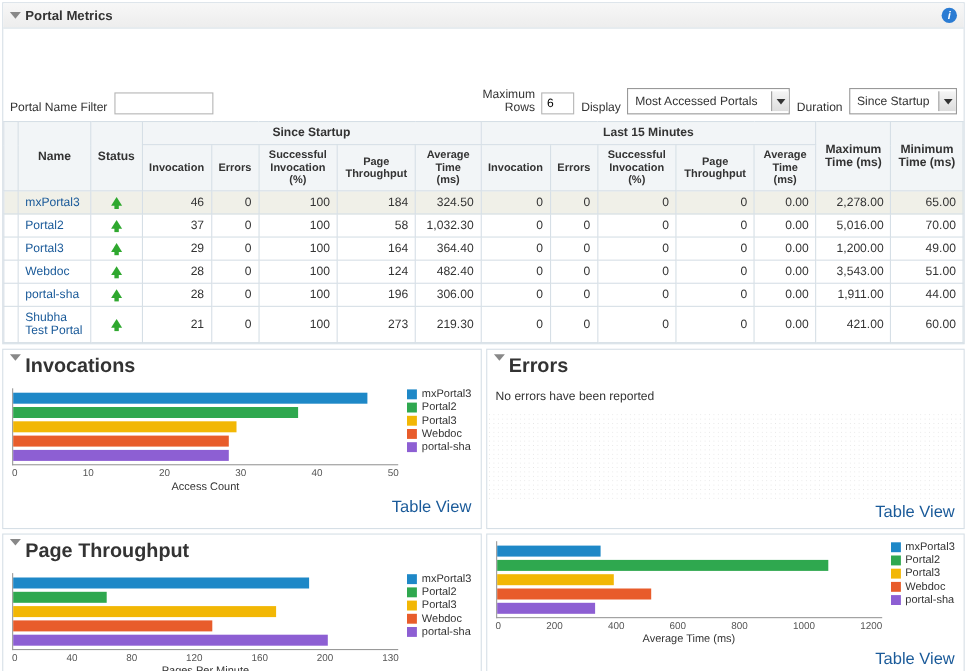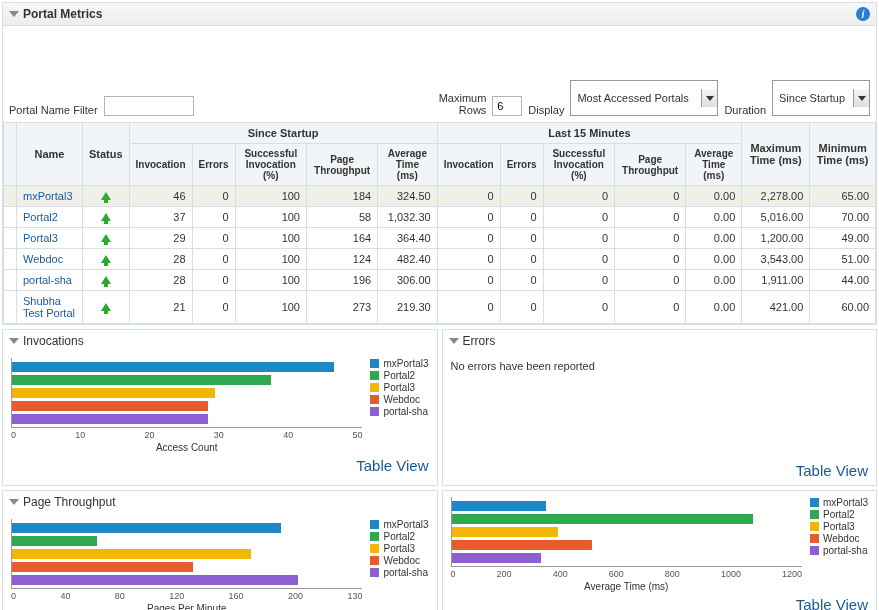--- a/index.html
+++ b/index.html
@@ -7,38 +7,38 @@
 .panel { border: 1px solid #d6dfe6; margin: 2px; }
 .panel-header { background: linear-gradient(#f7f7f7, #ededed); padding: 4px 6px; font-weight: bold; font-size: 12px; border-bottom: 1px solid #d6dfe6; display: flex; align-items: center; justify-content: space-between; }
 .panel-header .left { display: flex; align-items: center; gap: 4px; }
 .tri { width: 0; height: 0; border-left: 5px solid transparent; border-right: 5px solid transparent; border-top: 6px solid #888; display: inline-block; }
 .info-icon { width: 14px; height: 14px; border-radius: 50%; background: #2b7cd3; color: #fff; font-weight: bold; font-size: 10px; display: flex; align-items: center; justify-content: center; font-style: italic; }
 .filter-row { display: flex; align-items: flex-end; gap: 6px; padding: 6px; margin-top: 48px; }
 .filter-row label { font-size: 11px; }
 .filter-row input[type=text] { border: 1px solid #b5b5b5; height: 20px; padding: 2px 4px; font-size: 11px; }
 .filter-row .spacer { flex: 1; }
 .maxrows-label { text-align: right; line-height: 1.1; }
-.select-wrap { display: flex; align-items: center; border: 1px solid #999; height: 36px; background: #fff; }
+.select-wrap { display: flex; align-items: center; border: 1px solid #999; height: 24px; background: #fff; }
 .select-wrap .sel-text { padding: 2px 6px; font-size: 11px; min-width: 130px; }
 .select-wrap .sel-btn { width: 16px; height: 18px; background: linear-gradient(#f5f5f5,#ddd); border-left: 1px solid #999; display: flex; align-items: center; justify-content: center; }
 .select-wrap .sel-btn .tri2 { width:0;height:0;border-left:4px solid transparent;border-right:4px solid transparent;border-top:5px solid #333; }
 table.data { border-collapse: collapse; width: 100%; font-size: 11px; }
 table.data th, table.data td { border: 1px solid #d6dfe6; padding: 4px 6px; }
 table.data th { background: #f2f5f7; font-weight: bold; text-align: center; vertical-align: middle; }
 table.data th.sub { font-size: 10px; height: 42px; }
 table.data td { text-align: right; }
 table.data td.name { text-align: left; color: #1a5a99; }
 table.data td.status { text-align: center; }
 table.data tr.hl td { background: #f0f0e8; }
 .up-arrow { display:inline-block; width:0;height:0;border-left:5px solid transparent;border-right:5px solid transparent;border-bottom:8px solid #2fa82f; position: relative; }
 .up-arrow::after { content:""; position:absolute; left:-2px; top:7px; width:4px; height:4px; background:#2fa82f; }
 .btn { border: 1px solid #999; background: linear-gradient(#fdfdfd,#e6e6e6); padding: 4px 10px; font-size: 11px; cursor: pointer; margin: 6px; font-weight: bold; }
 .row2 { display: flex; gap: 4px; padding: 2px; }
 .col { flex: 1; border: 1px solid #d6dfe6; }
-.col-header { padding: 4px 6px; font-weight: normal; font-size: 12px; display: flex; align-items: center; gap: 4px; }
+.col-header { padding: 4px 6px; font-weight: bold; font-size: 18px; display: flex; align-items: flex-start; gap: 4px; }
 .chart-body { padding: 6px 8px 2px 8px; display: flex; gap: 8px; }
 .chart-area { flex: 1; }
 .legend { font-size: 10px; }
 .legend-item { display: flex; align-items: center; gap: 4px; margin-bottom: 1px; }
 .legend-sw { width: 9px; height: 9px; }
 .bars { position: relative; height: 70px; border-left: 1px solid #999; border-bottom: 1px solid #999; margin-bottom: 2px; }
 .bar { position: absolute; height: 10px; left: 0; }
 .axis { display: flex; justify-content: space-between; font-size: 9px; color: #555; }
 .axis-label { text-align: center; font-size: 10px; color: #333; margin-top: 2px; }
 .table-view { text-align: right; padding: 2px 8px 6px 8px; }

